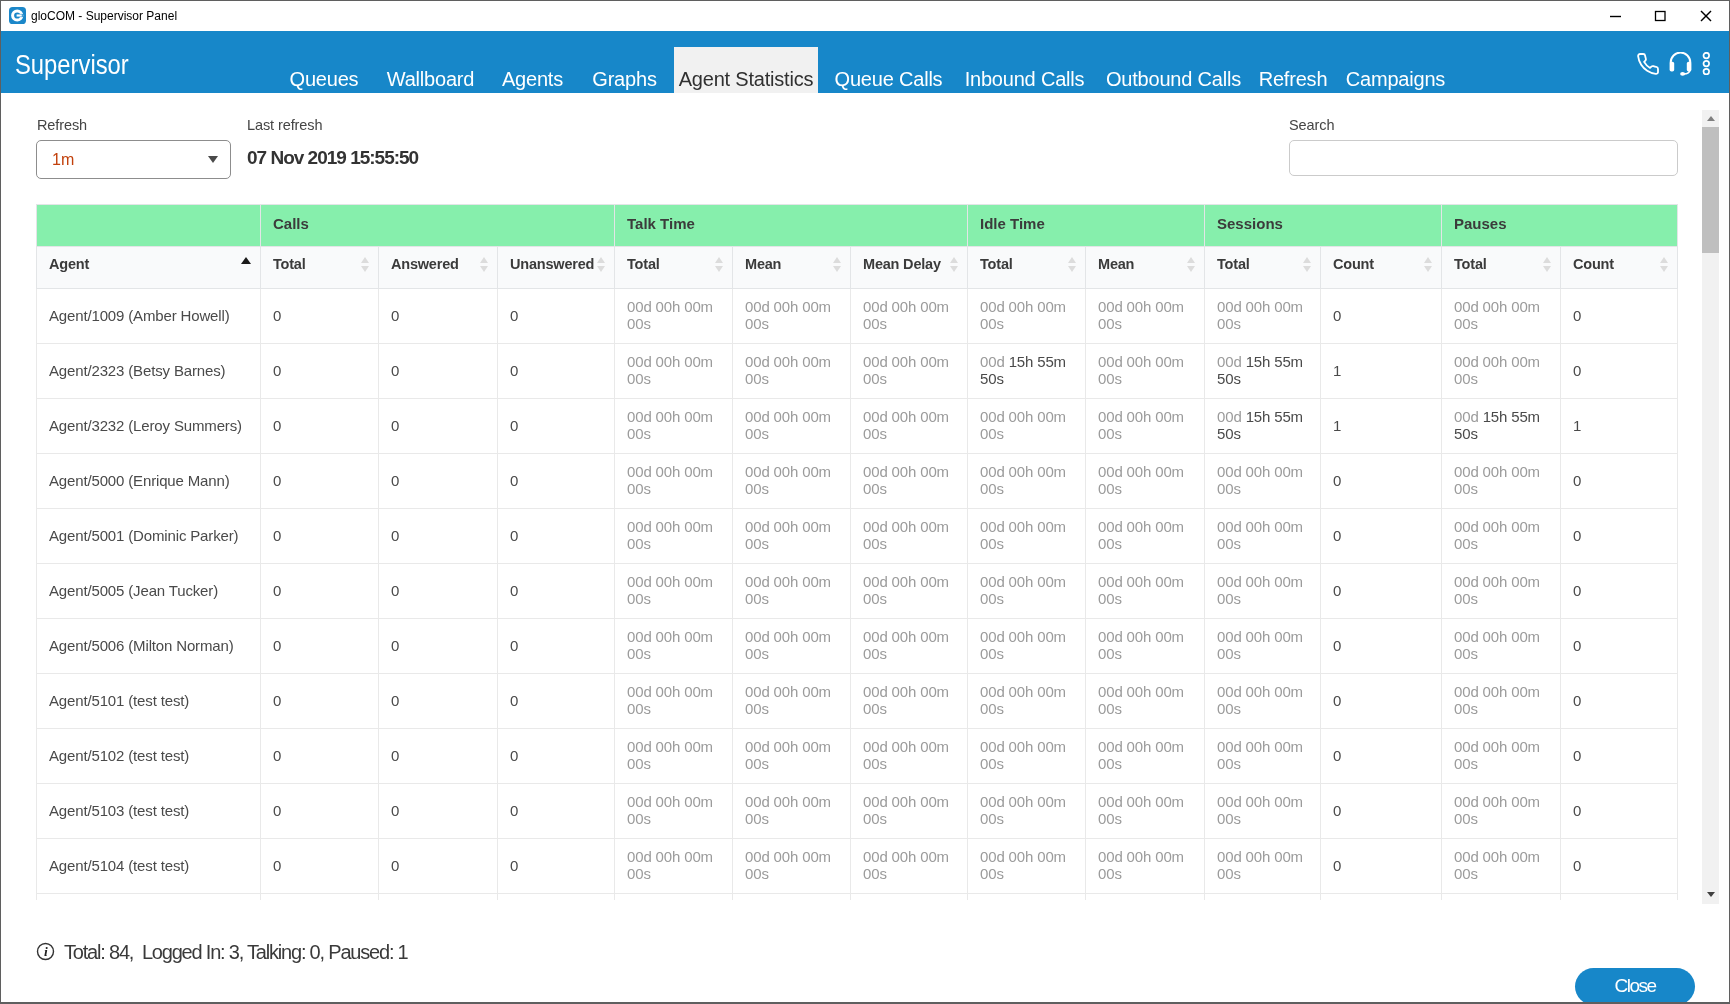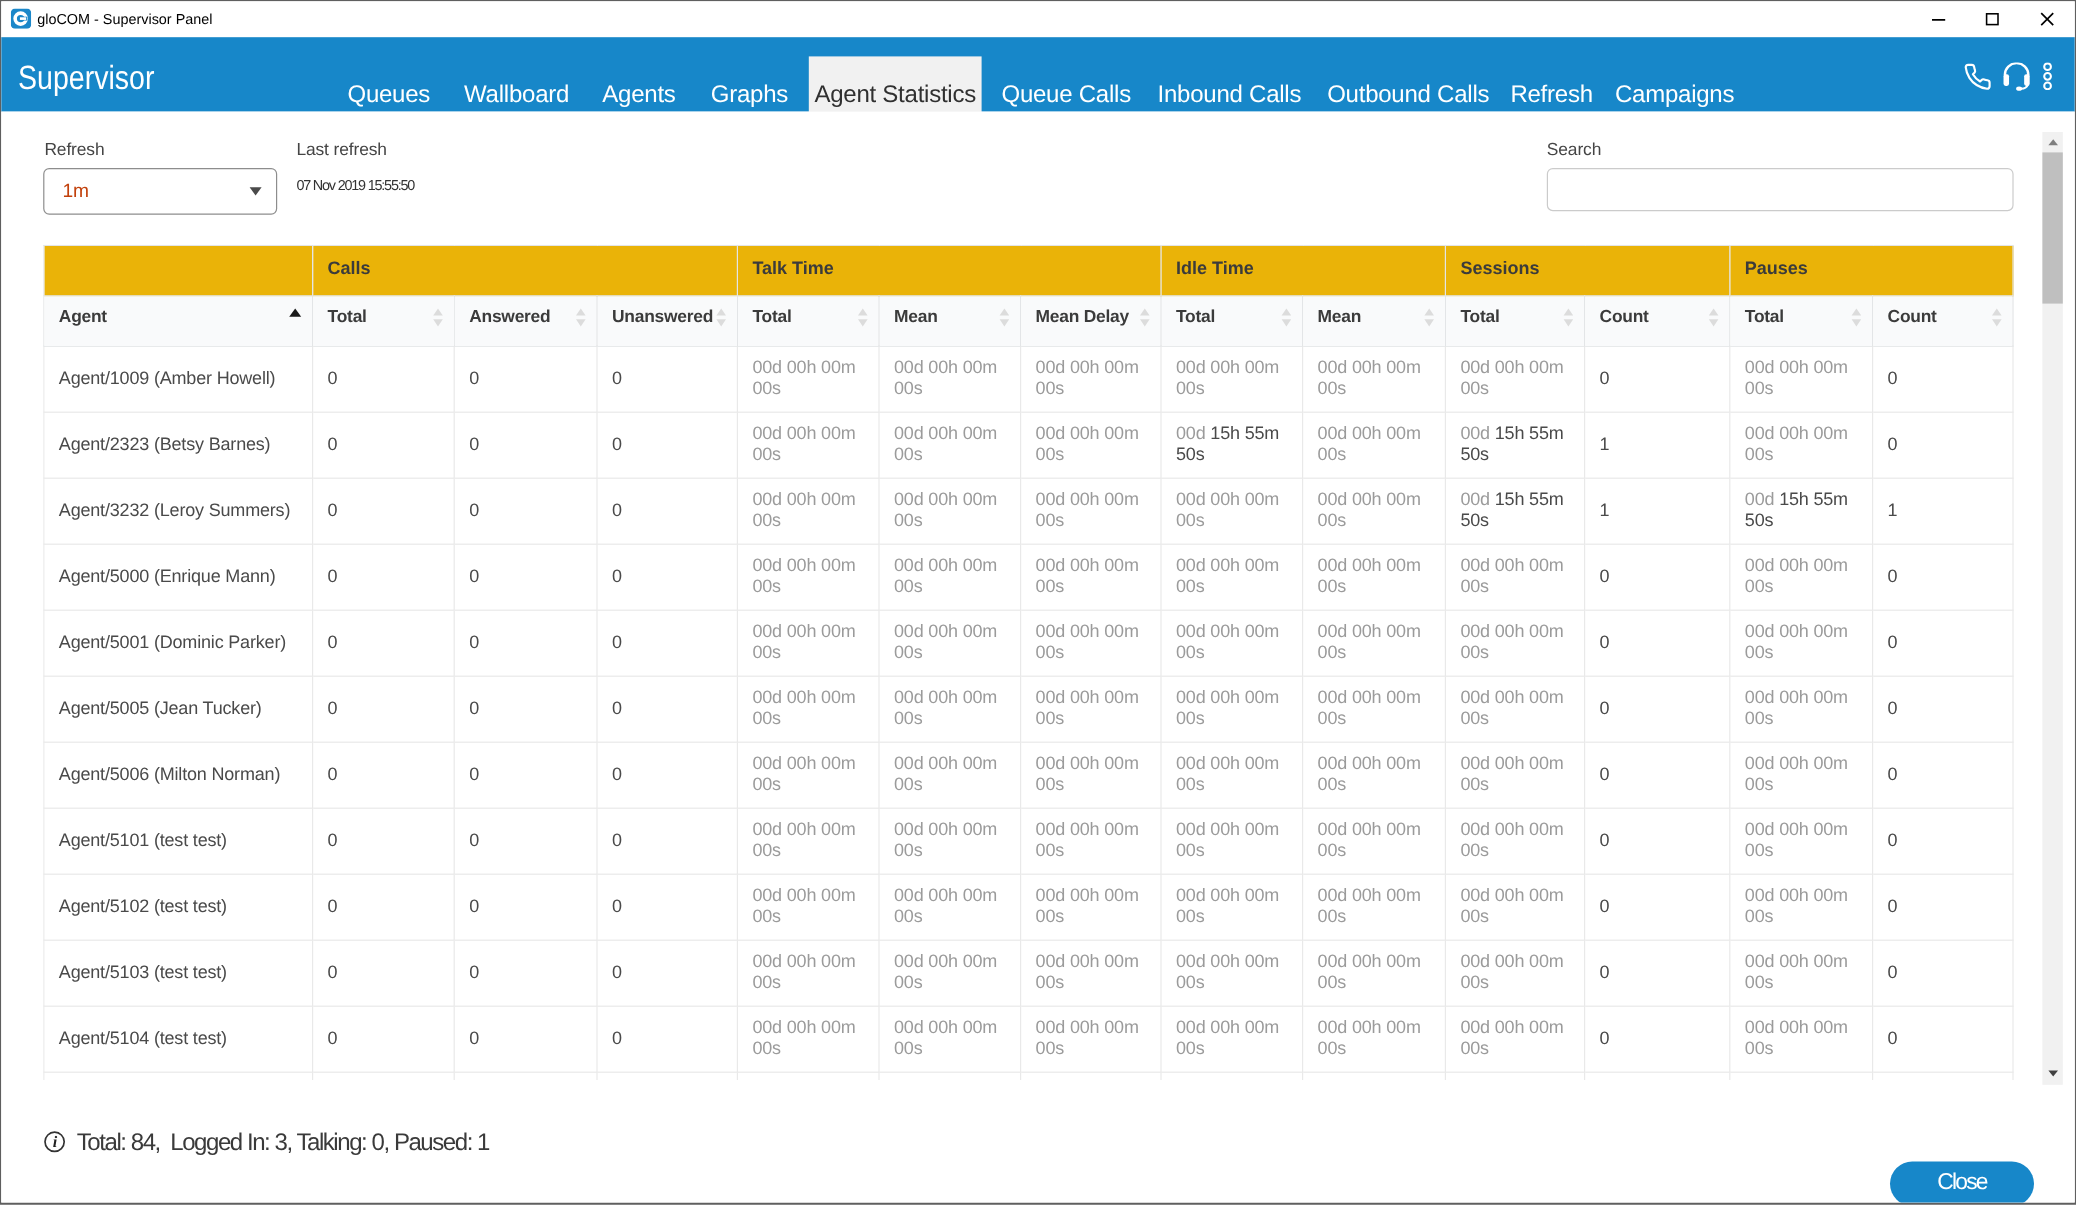--- a/index.html
+++ b/index.html
@@ -18,27 +18,27 @@
 .winbtns  { position:absolute; right:0; top:0; }
 .nav { position:absolute; left:0; top:30px; width:1728px; height:62px; background:#1787c9; }
 .sup { position:absolute; left:14px; top:3px; height:62px; line-height:62px; color:#fff; font-size:28px; transform:scaleX(0.85); transform-origin:0 50%; white-space:nowrap; }
 .tab { position:absolute; top:16px; height:62px; line-height:64px; color:#fff; font-size:20px; letter-spacing:-0.2px; text-align:center; white-space:nowrap; }
 .tab.active { background:#f1f1f1; color:#303030; }
 .content { position:absolute; left:0; top:92px; width:1728px; height:910px; background:#fff; }
 .lbl { position:absolute; font-size:14.5px; letter-spacing:-0.1px; color:#454545; }
 .dropdown { position:absolute; left:35px; top:47px; width:195px; height:39px; border:1px solid #8d8d8d; border-radius:5px; background:#fff; }
 .dropdown .val { position:absolute; left:15px; top:0; height:37px; line-height:37px; font-size:16px; color:#c2410c; }
 .dropdown .caret { position:absolute; right:12px; top:15px; width:0; height:0; border-left:5.5px solid transparent; border-right:5.5px solid transparent; border-top:7px solid #4a4a4a; }
-.lastref { position:absolute; left:246px; top:54px; font-size:12px; letter-spacing:-1px; font-weight:normal; color:#333; }
+.lastref { position:absolute; left:246px; top:54px; font-size:19px; letter-spacing:-1px; font-weight:bold; color:#333; }
 .search { position:absolute; left:1288px; top:47px; width:389px; height:36px; border:1px solid #cbcbcb; border-radius:5px; background:#fff; }
 
 .tablewrap { position:absolute; left:35px; top:111px; width:1643px; height:696px; overflow:hidden; }
 table { border-collapse:collapse; table-layout:fixed; width:1642px; }
 td,th { border:1px solid #e9e9e9; padding:0 0 0 12px; text-align:left; vertical-align:middle; font-weight:normal; }
-thead tr.grp th { height:42px; border-color:#e3e5e7; background:#eab308; font-size:15px; font-weight:bold; color:#3b3b3b; padding-bottom:5px; }
+thead tr.grp th { height:42px; border-color:#e3e5e7; background:#86efac; font-size:15px; font-weight:bold; color:#3b3b3b; padding-bottom:5px; }
 thead tr.hdr th { height:42px; border-color:#e3e5e7; background:#f9fafb; font-size:14.5px; letter-spacing:-0.2px; font-weight:bold; color:#3b3b3b; position:relative; padding-bottom:7px; }
 tbody td { height:55px; font-size:15px; letter-spacing:-0.15px; color:#4a4a4a; padding-bottom:2px; }
 tbody td.t { padding-top:1px; line-height:16.8px; }
 .gray { color:#9b9b9b; }
 .dark { color:#4a4a4a;margin-top:32px; }
 .sort { position:absolute; right:8px; top:50%; margin-top:-10.5px; width:9px; height:16px; }
 .sort .u { width:0; height:0; border-left:4.5px solid transparent; border-right:4.5px solid transparent; border-bottom:6.5px solid #dcdcdc; margin-bottom:2.5px; }
 .sort .d { width:0; height:0; border-left:4.5px solid transparent; border-right:4.5px solid transparent; border-top:6.5px solid #dcdcdc; }
 .asort { position:absolute; right:9px; top:50%; margin-top:-10.5px; width:0; height:0; border-left:5.5px solid transparent; border-right:5.5px solid transparent; border-bottom:7px solid #1a1a1a; }
 .foottext { position:absolute; left:63px; top:940px; font-size:20px; letter-spacing:-1.2px; color:#3a3a3a; }

